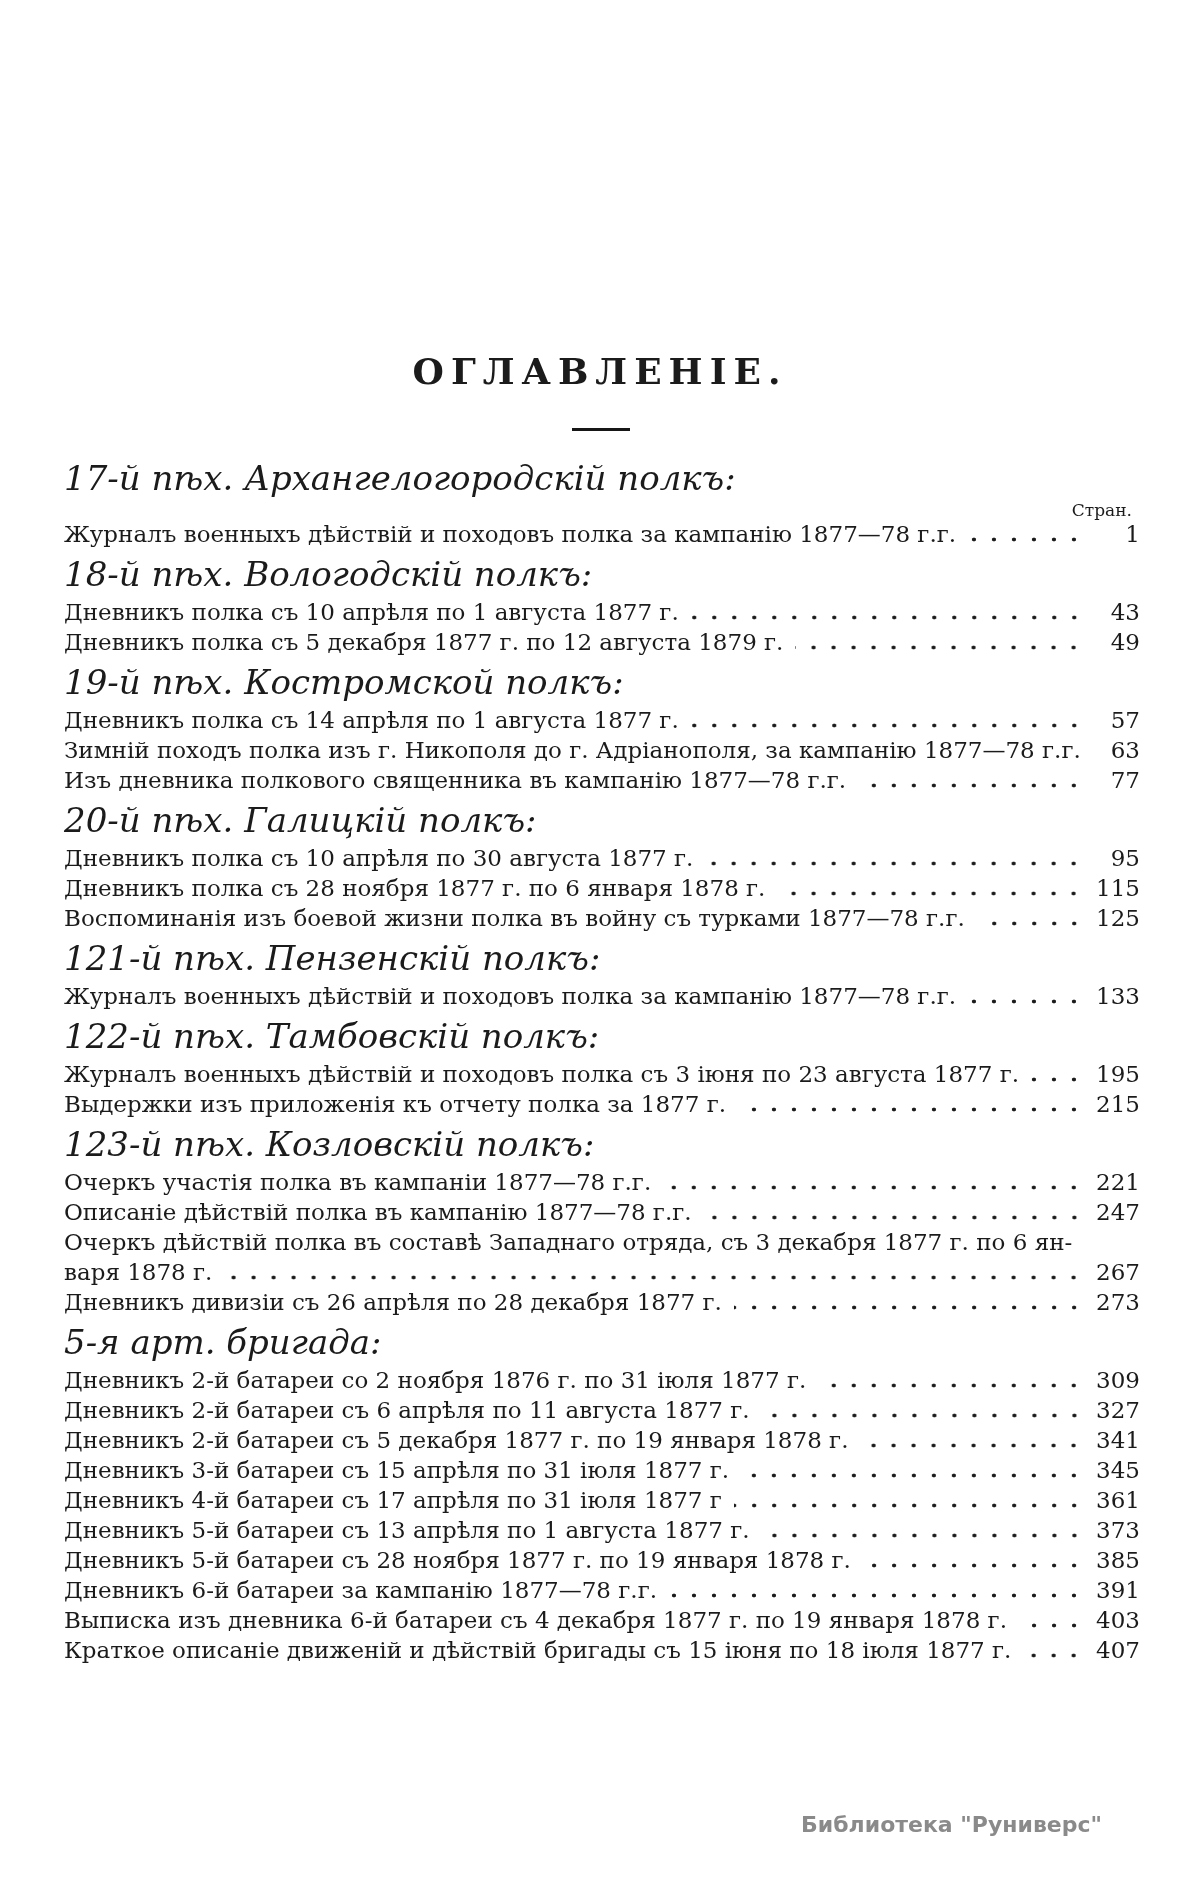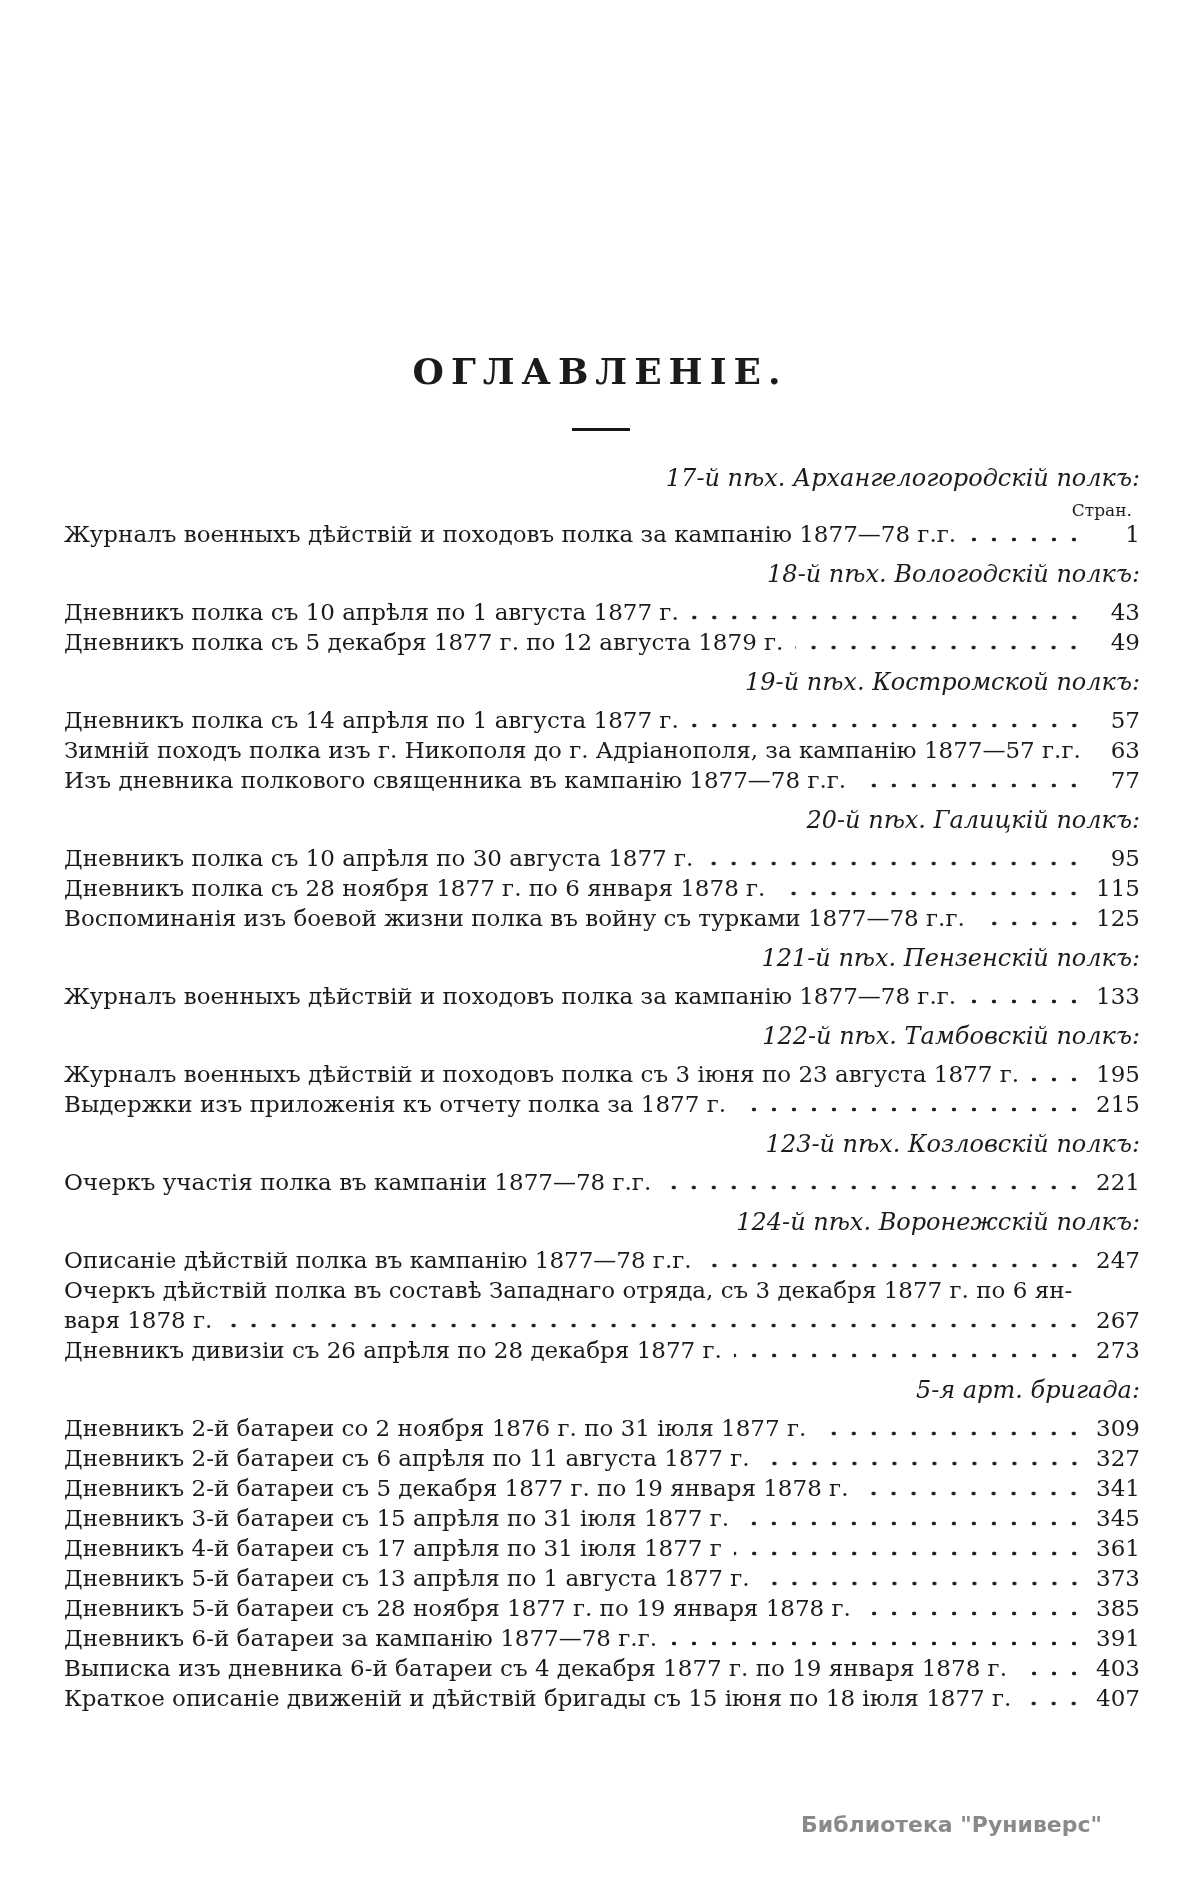--- a/index.html
+++ b/index.html
@@ -4,21 +4,21 @@
 <style>
   html,body{margin:0;padding:0;}
   body{width:1200px;height:1879px;background:#ffffff;}
   .page{position:relative;width:1200px;height:1863px;background:#ffffff;color:#1b1b1b;
         font-family:"DejaVu Serif","Liberation Serif",serif;overflow:hidden;}
   .title{position:absolute;top:350px;left:0;width:100%;text-align:center;
          font-size:36px;font-weight:bold;letter-spacing:7px;}
   .title-rule{position:absolute;top:428px;left:572px;width:58px;height:0;
               border-top:3px solid #161616;}
   .toc{position:absolute;top:458px;left:64px;width:1076px;}
-  .heading{font-style:italic;font-size:24px;line-height:30px;text-align:right;
+  .heading{font-style:italic;font-size:34px;line-height:30px;text-align:left;
            margin:10px 0 8px 0;}
   .section:first-child .heading{margin-top:5px;}
   .col-header{text-align:right;font-size:17px;line-height:18px;height:18px;padding-right:8px;}
   .entry{display:flex;align-items:baseline;font-size:23px;line-height:30px;white-space:nowrap;}
   .entry-text{flex:0 1 auto;}
   .leader{flex:1 1 20px;height:5px;margin:0 4px 0 12px;
           background-image:radial-gradient(circle,#1b1b1b 1.7px,transparent 2.2px);
           background-size:20px 5px;background-repeat:repeat-x;background-position:right bottom;}
   .spacer{flex:1 1 4px;}
   .page-num{flex:0 0 52px;text-align:right;}
@@ -57,21 +57,21 @@
         </div>
       </section>
       <section class="section">
         <div class="heading">19-й пѣх. Костромской полкъ:</div>
         <div class="entry">
           <span class="entry-text">Дневникъ полка съ 14 апрѣля по 1 августа 1877 г.</span>
           <span class="leader"></span>
           <span class="page-num">57</span>
         </div>
         <div class="entry">
-          <span class="entry-text">Зимній походъ полка изъ г. Никополя до г. Адріанополя, за кампанію 1877—57 г.г.</span>
+          <span class="entry-text">Зимній походъ полка изъ г. Никополя до г. Адріанополя, за кампанію 1877—78 г.г.</span>
           <span class="spacer"></span>
           <span class="page-num">63</span>
         </div>
         <div class="entry">
           <span class="entry-text">Изъ дневника полкового священника въ кампанію 1877—78 г.г.</span>
           <span class="leader"></span>
           <span class="page-num">77</span>
         </div>
       </section>
       <section class="section">
@@ -115,21 +115,20 @@
       </section>
       <section class="section">
         <div class="heading">123-й пѣх. Козловскій полкъ:</div>
         <div class="entry">
           <span class="entry-text">Очеркъ участія полка въ кампаніи 1877—78 г.г.</span>
           <span class="leader"></span>
           <span class="page-num">221</span>
         </div>
       </section>
       <section class="section">
-        <div class="heading">124-й пѣх. Воронежскій полкъ:</div>
         <div class="entry">
           <span class="entry-text">Описаніе дѣйствій полка въ кампанію 1877—78 г.г.</span>
           <span class="leader"></span>
           <span class="page-num">247</span>
         </div>
         <div class="entry">
           <span class="entry-text">Очеркъ дѣйствій полка въ составѣ Западнаго отряда, съ 3 декабря 1877 г. по 6 ян-</span>
           <span class="spacer"></span>
         </div>
         <div class="entry indent">

